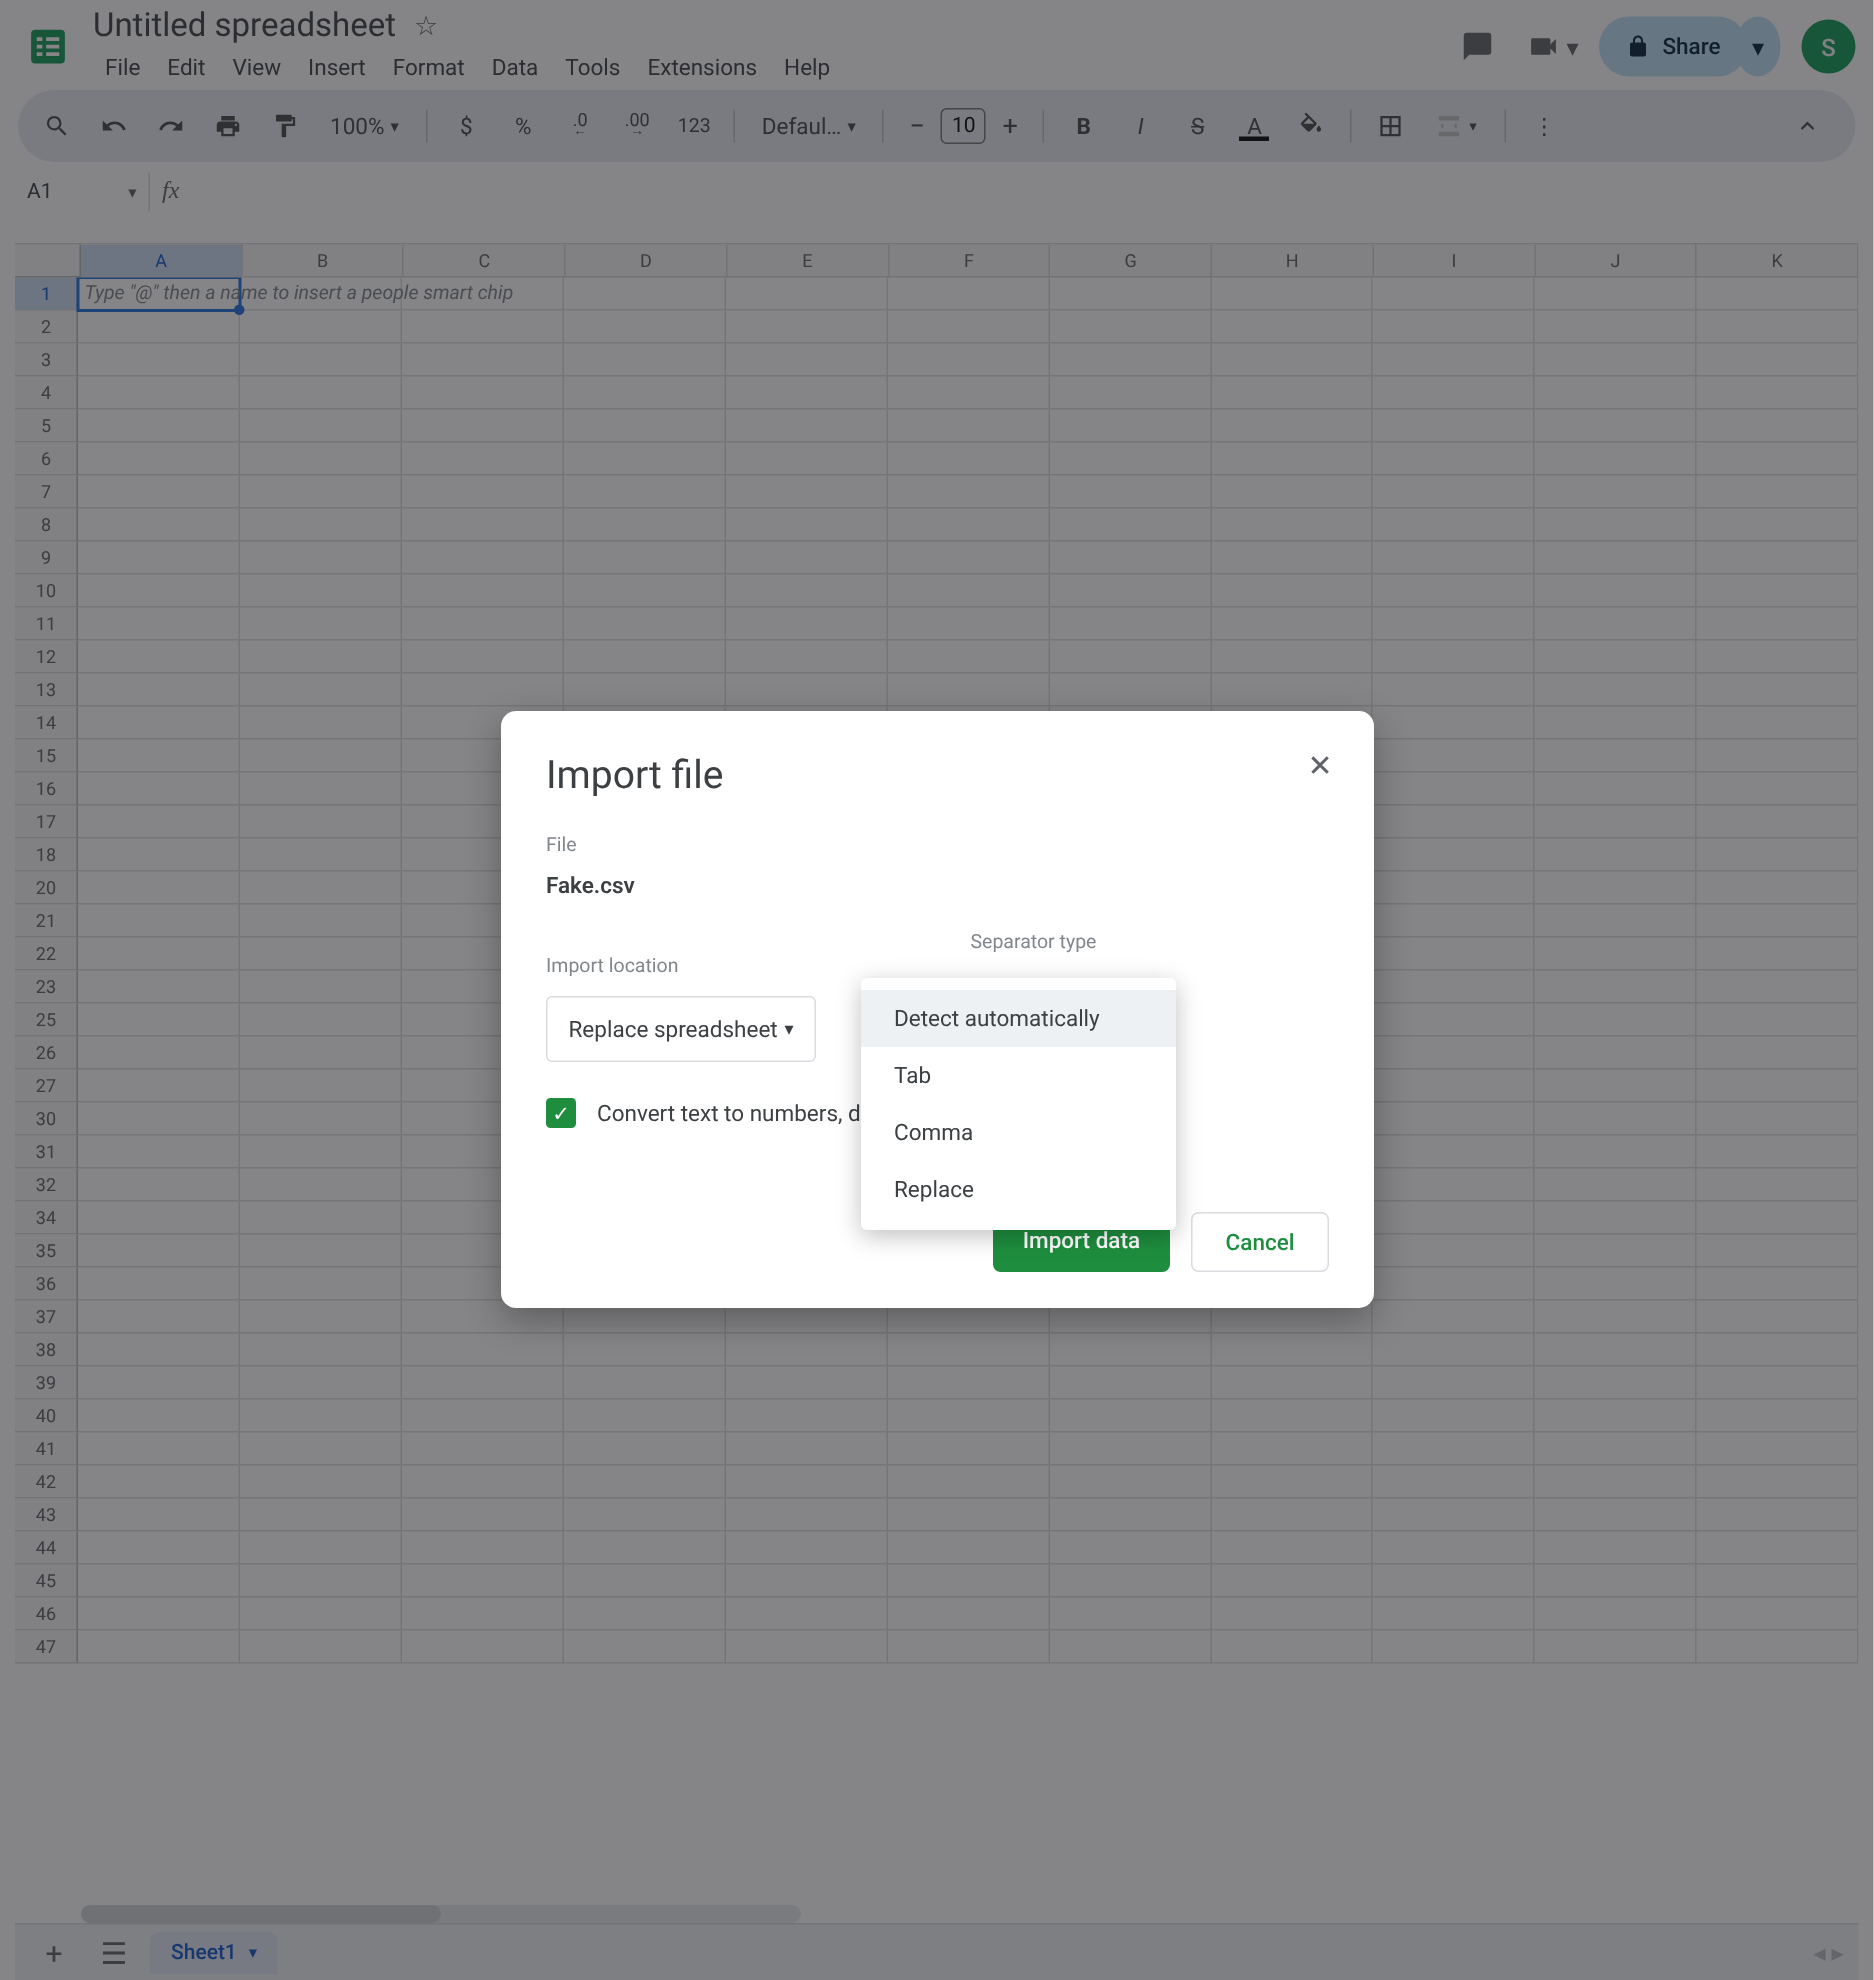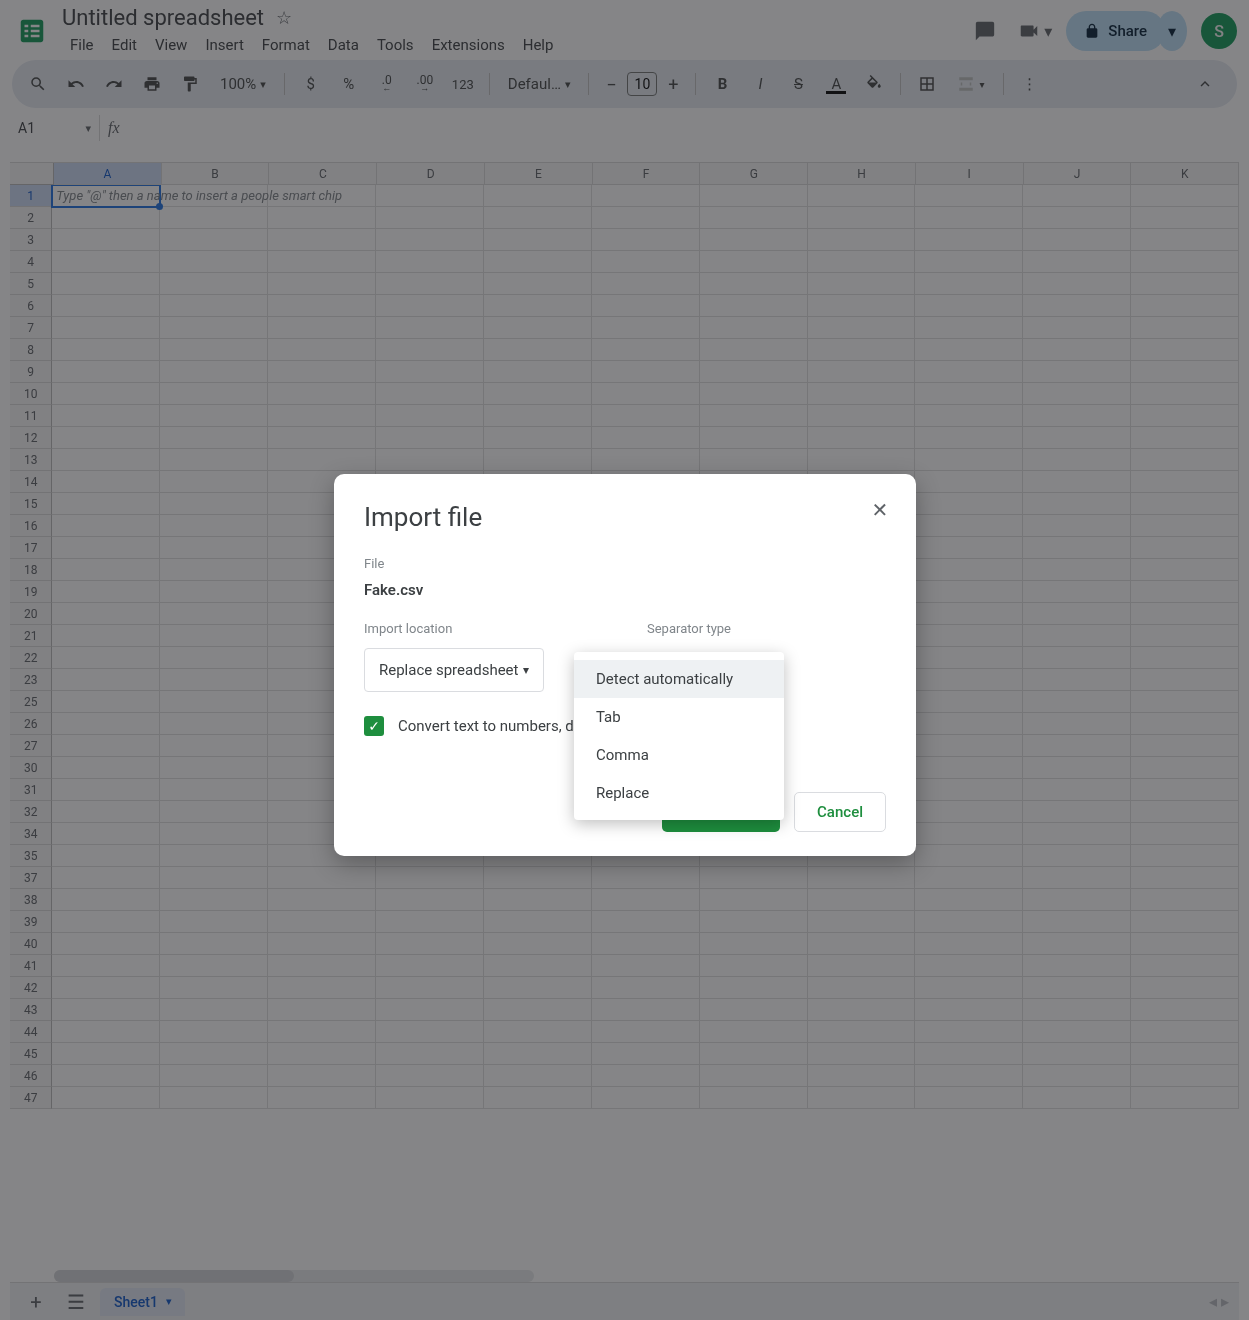--- a/index.html
+++ b/index.html
@@ -504,34 +504,20 @@
           <div class="cell" style="width: 112px;"></div>
           <div class="cell" style="width: 112px;"></div>
           <div class="cell" style="width: 112px;"></div>
           <div class="cell" style="width: 112px;"></div>
           <div class="cell" style="width: 112px;"></div>
           <div class="cell" style="width: 112px;"></div>
           <div class="cell" style="width: 112px;"></div>
           <div class="cell" style="width: 112px;"></div>
         </div>
         <div class="row">
-          <div class="row-h">19</div>
-          <div class="cell" style="width: 112px;"></div>
-          <div class="cell" style="width: 112px;"></div>
-          <div class="cell" style="width: 112px;"></div>
-          <div class="cell" style="width: 112px;"></div>
-          <div class="cell" style="width: 112px;"></div>
-          <div class="cell" style="width: 112px;"></div>
-          <div class="cell" style="width: 112px;"></div>
-          <div class="cell" style="width: 112px;"></div>
-          <div class="cell" style="width: 112px;"></div>
-          <div class="cell" style="width: 112px;"></div>
-          <div class="cell" style="width: 112px;"></div>
-        </div>
-        <div class="row">
           <div class="row-h">20</div>
           <div class="cell" style="width: 112px;"></div>
           <div class="cell" style="width: 112px;"></div>
           <div class="cell" style="width: 112px;"></div>
           <div class="cell" style="width: 112px;"></div>
           <div class="cell" style="width: 112px;"></div>
           <div class="cell" style="width: 112px;"></div>
           <div class="cell" style="width: 112px;"></div>
           <div class="cell" style="width: 112px;"></div>
           <div class="cell" style="width: 112px;"></div>
@@ -673,20 +659,34 @@
           <div class="cell" style="width: 112px;"></div>
           <div class="cell" style="width: 112px;"></div>
           <div class="cell" style="width: 112px;"></div>
           <div class="cell" style="width: 112px;"></div>
           <div class="cell" style="width: 112px;"></div>
           <div class="cell" style="width: 112px;"></div>
           <div class="cell" style="width: 112px;"></div>
         </div>
         <div class="row">
           <div class="row-h">35</div>
+          <div class="cell" style="width: 112px;"></div>
+          <div class="cell" style="width: 112px;"></div>
+          <div class="cell" style="width: 112px;"></div>
+          <div class="cell" style="width: 112px;"></div>
+          <div class="cell" style="width: 112px;"></div>
+          <div class="cell" style="width: 112px;"></div>
+          <div class="cell" style="width: 112px;"></div>
+          <div class="cell" style="width: 112px;"></div>
+          <div class="cell" style="width: 112px;"></div>
+          <div class="cell" style="width: 112px;"></div>
+          <div class="cell" style="width: 112px;"></div>
+        </div>
+        <div class="row">
+          <div class="row-h">36</div>
           <div class="cell" style="width: 112px;"></div>
           <div class="cell" style="width: 112px;"></div>
           <div class="cell" style="width: 112px;"></div>
           <div class="cell" style="width: 112px;"></div>
           <div class="cell" style="width: 112px;"></div>
           <div class="cell" style="width: 112px;"></div>
           <div class="cell" style="width: 112px;"></div>
           <div class="cell" style="width: 112px;"></div>
           <div class="cell" style="width: 112px;"></div>
           <div class="cell" style="width: 112px;"></div>
@@ -865,21 +865,21 @@
     </div>
   </div>
 
   <div class="dialog">
     <div class="dlg-title">Import file</div>
     <div class="dlg-close">✕</div>
     <div class="dlg-label">File</div>
     <div class="dlg-file">Fake.csv</div>
     <div class="dlg-cols">
       <div class="dlg-col">
-        <div class="dlg-label" style="margin-top:0">Import location</div>
+        <div class="dlg-label" style="margin-top:16px">Import location</div>
         <div class="select-box">
           <span>Replace spreadsheet</span>
           <span style="font-size:12px;">▾</span>
         </div>
       </div>
       <div class="dlg-col">
         <div class="dlg-label" style="margin-top:0">Separator type</div>
       </div>
     </div>
     <div class="chk-row">

